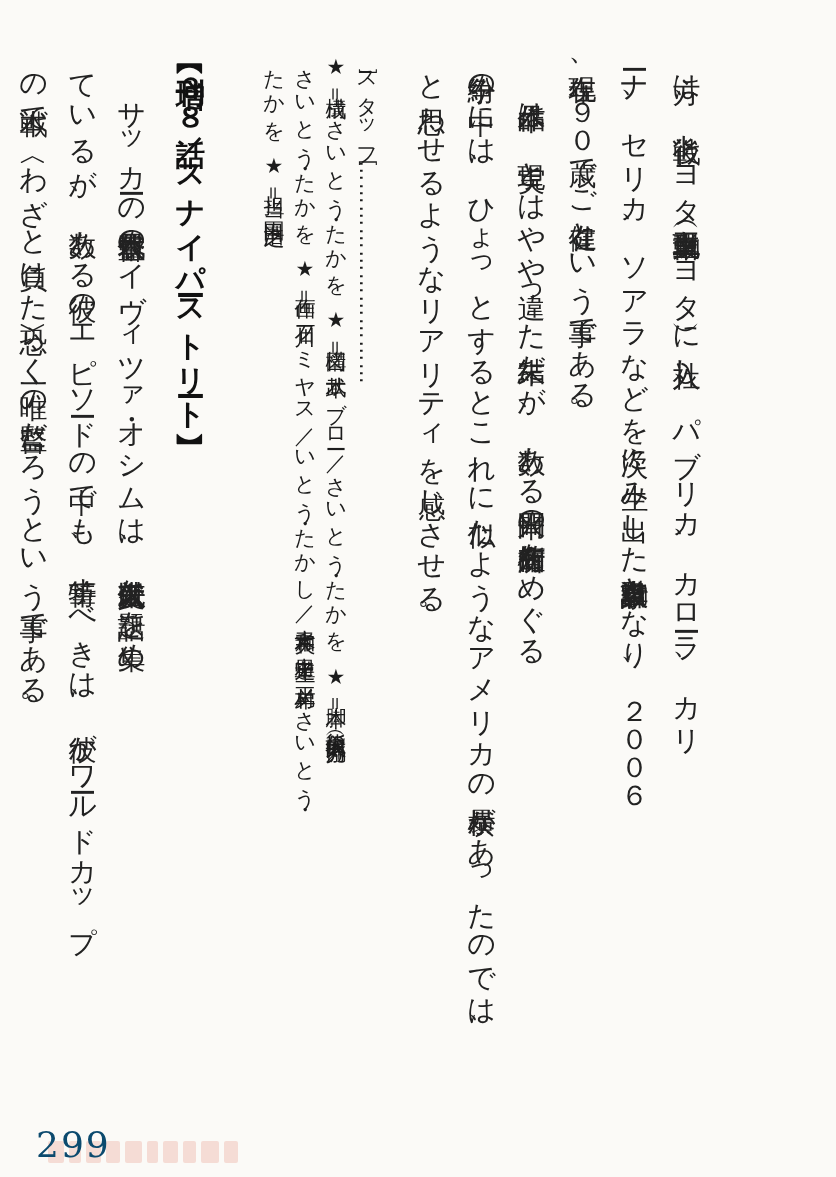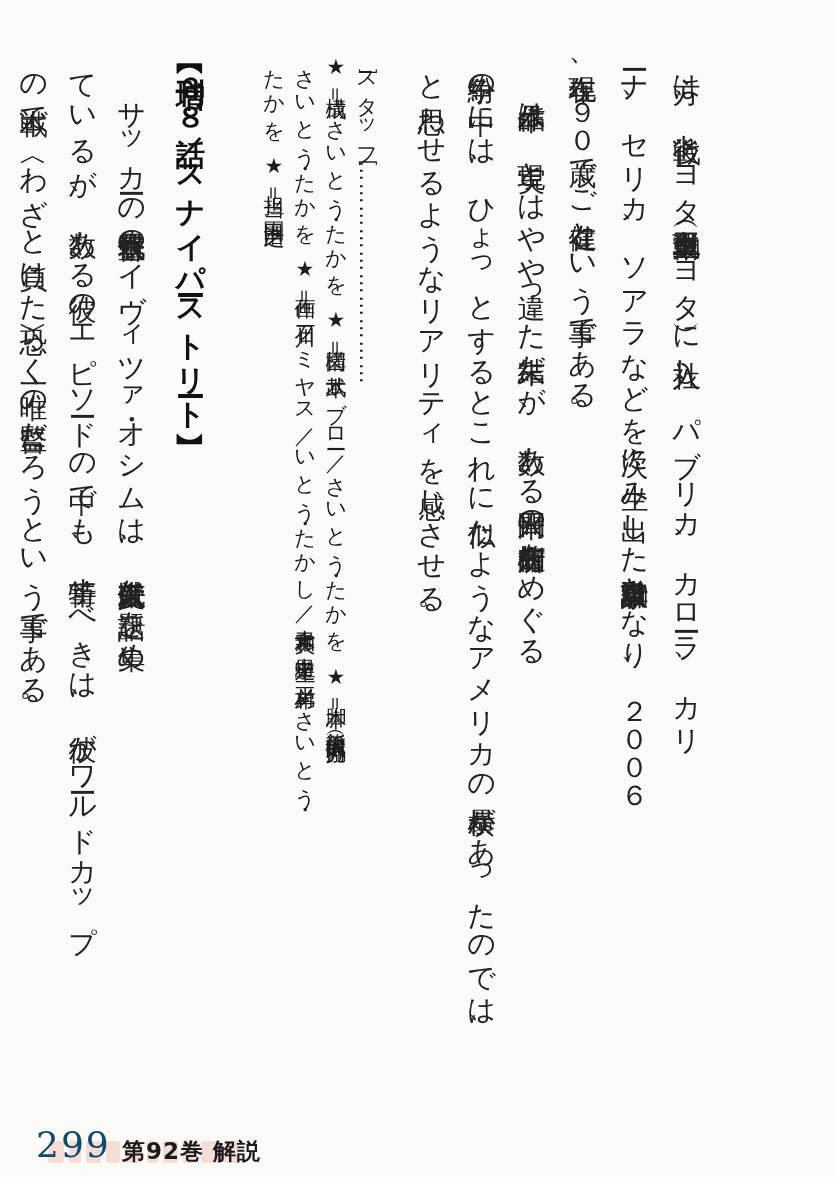--- a/index.html
+++ b/index.html
@@ -103,15 +103,14 @@
     <span class="wm4"></span>
       <span class="wm5"></span>
       <span class="wm6"></span>
     <span class="wm7"></span>
       <span class="wm8"></span>
       <span class="wm9"></span>
     <span class="wm10"></span>
   </div>
 
   <div class="footer-page-num">299</div>
-  <div class="footer-label">第92巻 解説</div>
 
 </div>
 
 </body></html>

